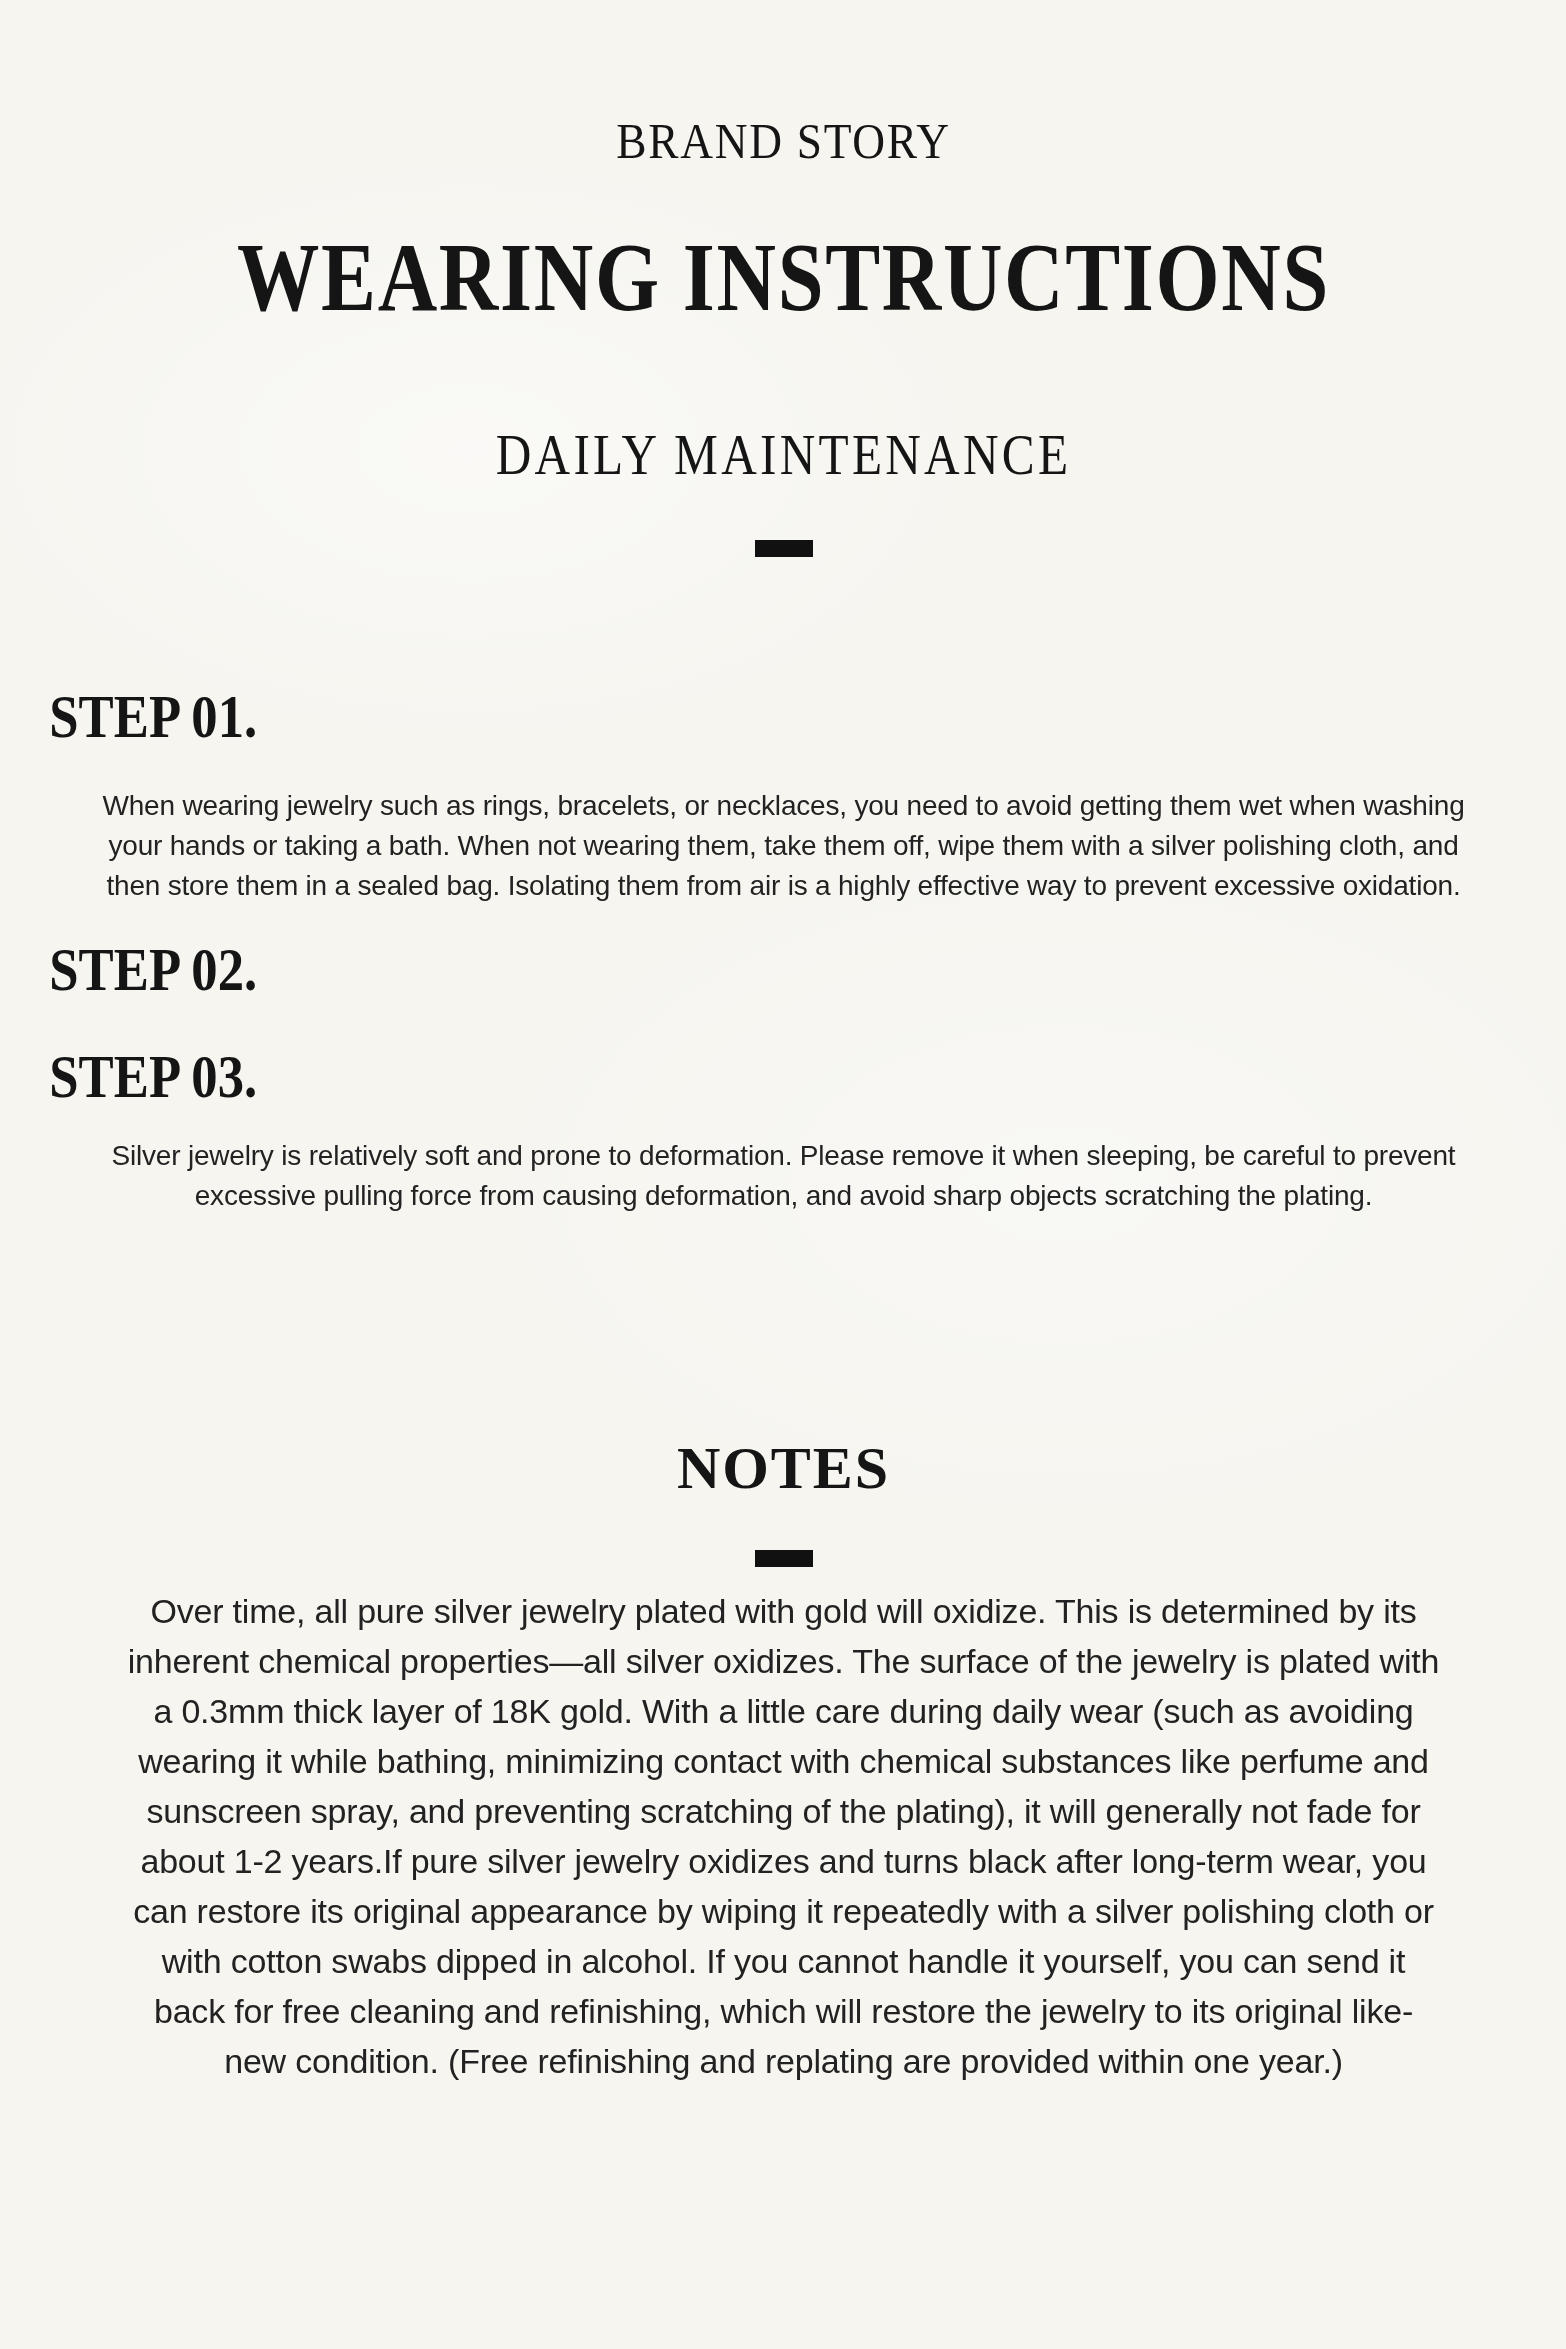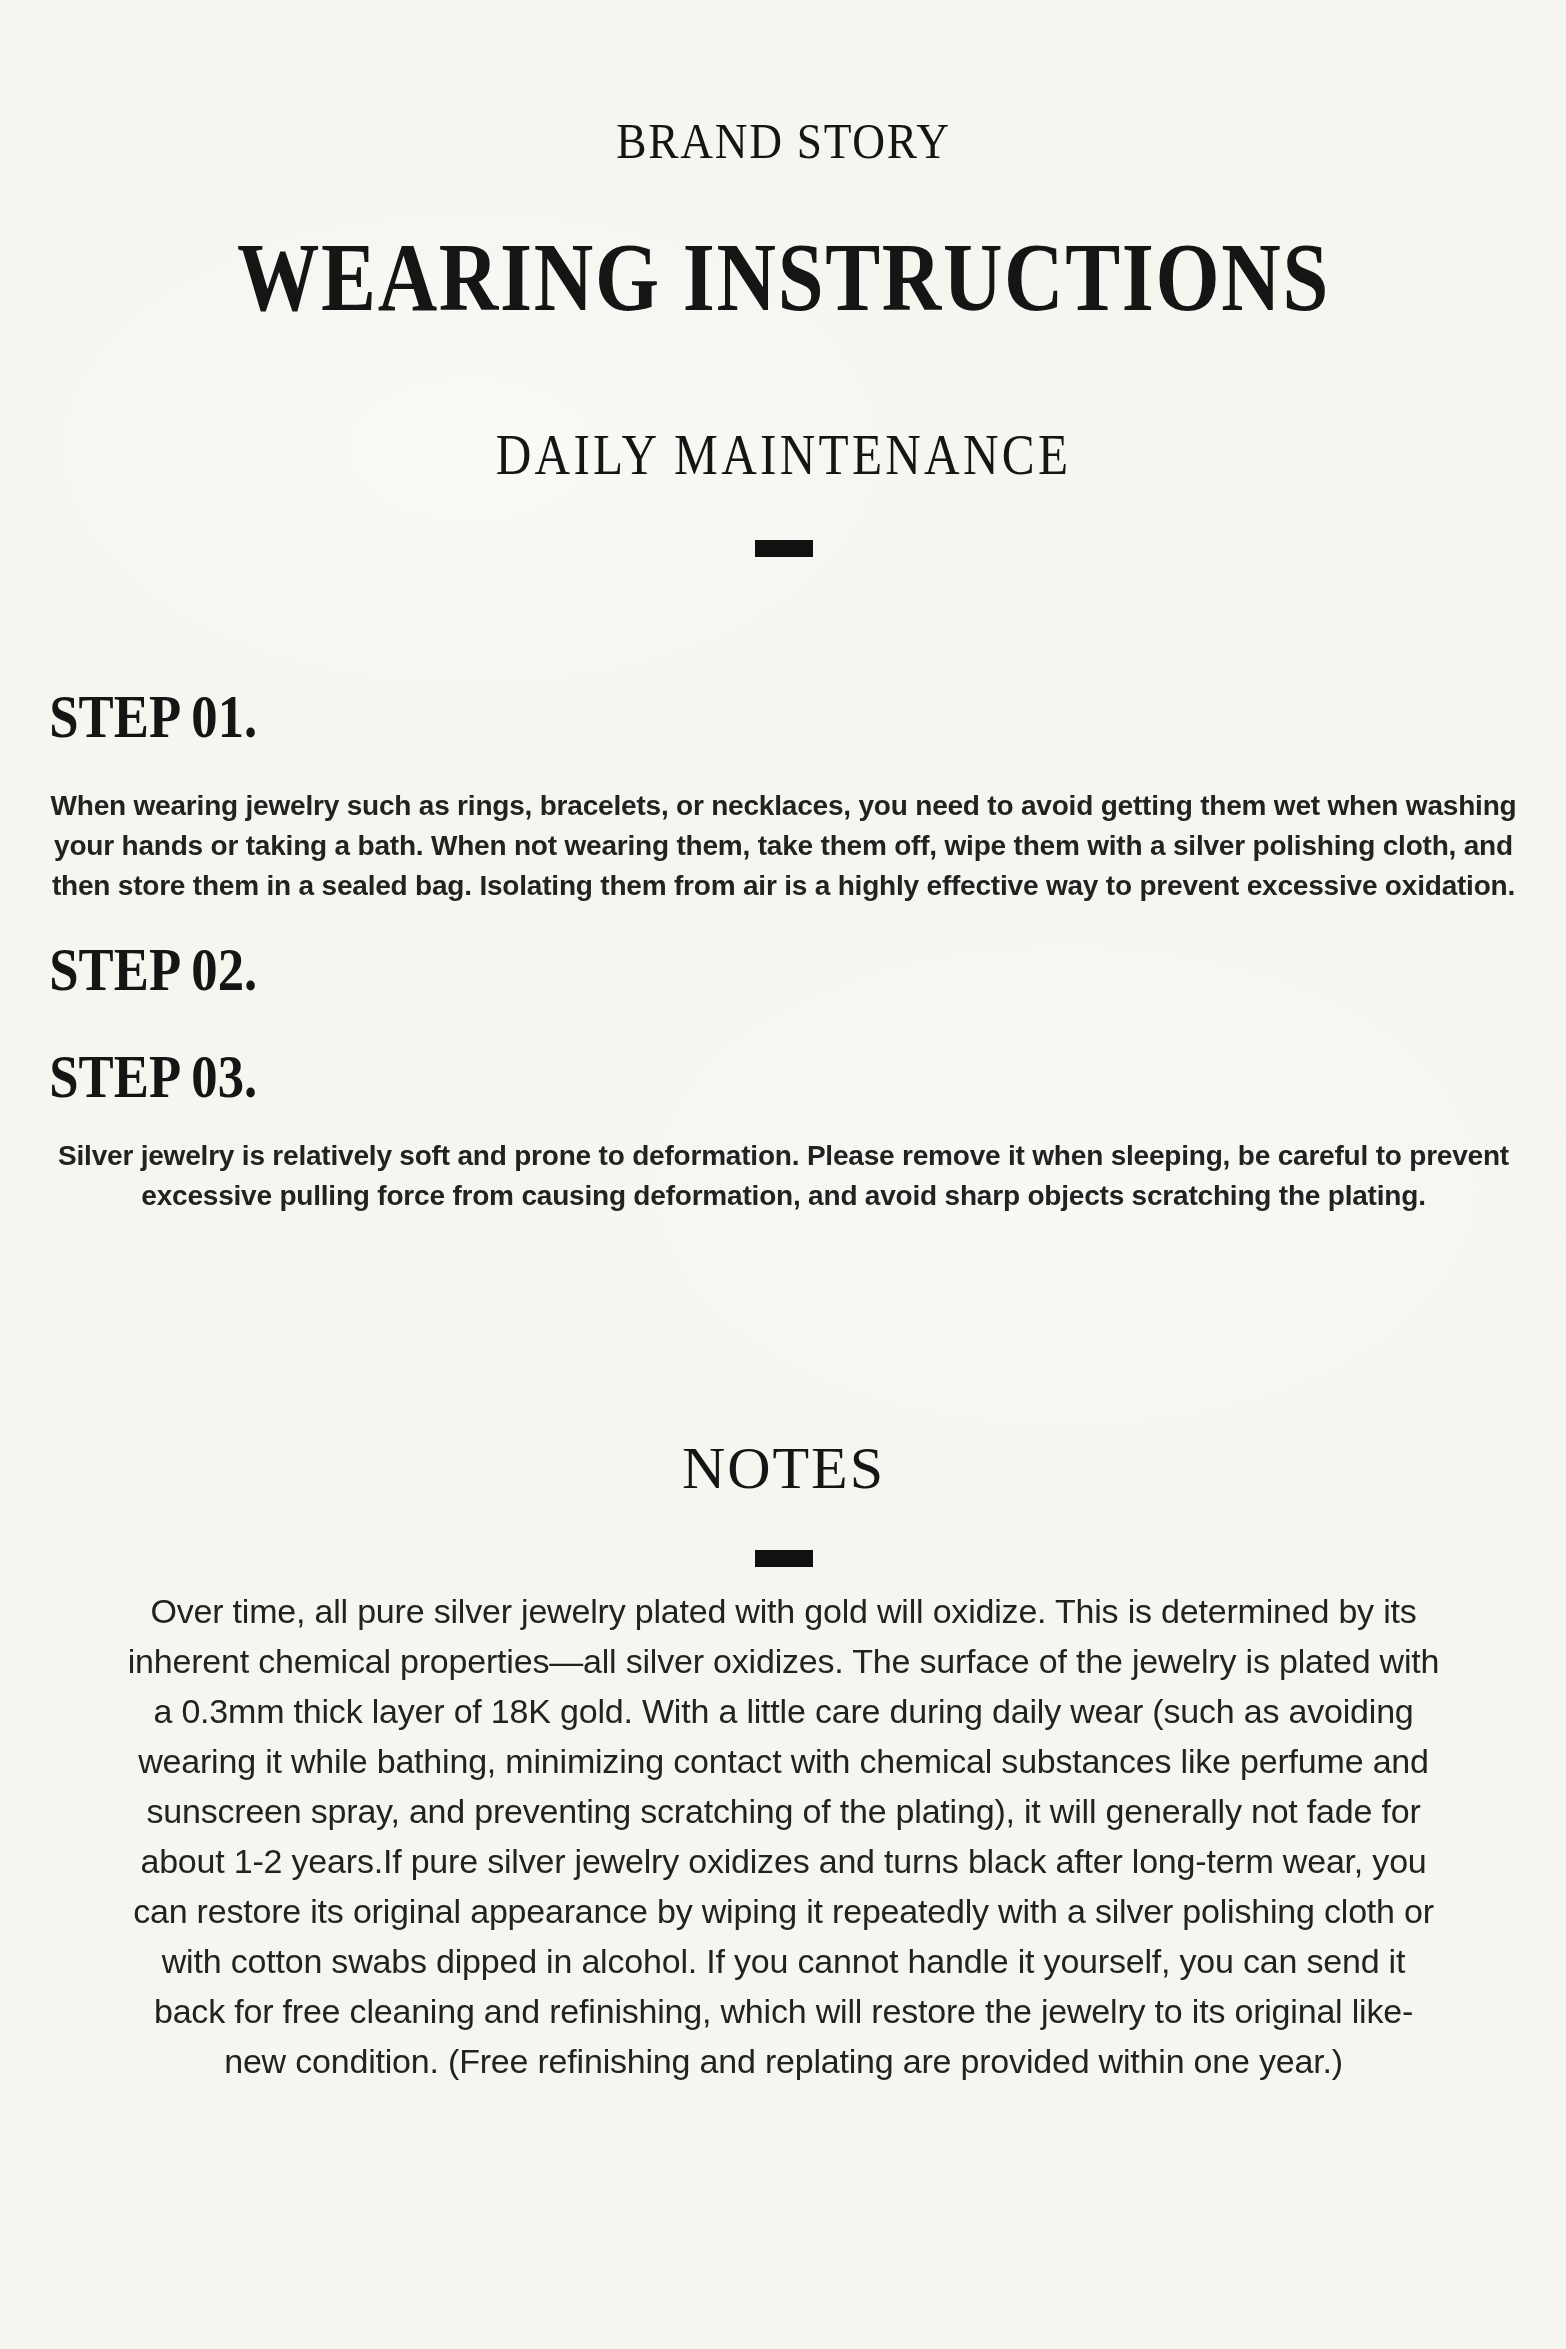--- a/index.html
+++ b/index.html
@@ -61,35 +61,35 @@
     font-family:"Liberation Serif","DejaVu Serif",serif;
     font-size:62px;line-height:1;font-weight:700;
     color:var(--heading);
     transform:scaleX(.85);transform-origin:left top;
   }
   .step-1{margin-top:128px;}
   .step-2{margin-top:32px;}
   .step-3{margin-top:45px;}
   .step-text{
     margin:0;
-    font-size:28px;line-height:40px;font-weight:700;
+    font-size:28px;line-height:40px;font-weight:400;
     letter-spacing:-0.2px;
     color:var(--text);
   }
   .step-1 .step-text{margin-top:39px;}
   .step-2 .step-text{margin-top:30px;}
   .step-3 .step-text{margin-top:29px;}
   .line{display:block;white-space:nowrap;}
 
   
   .notes{margin-top:222px;}
   .notes-heading{
     margin:0;
     font-family:"Liberation Serif","DejaVu Serif",serif;
-    font-size:60px;line-height:1;font-weight:400;
+    font-size:60px;line-height:1;font-weight:700;
     letter-spacing:1.9px;color:var(--heading);
   }
   .notes .dash{margin-top:52px;}
   .notes-text{
     margin:19px 11px 0;
     font-size:34px;line-height:50px;font-weight:400;
     letter-spacing:-0.2px;
     color:var(--text);
   }
 </style>

